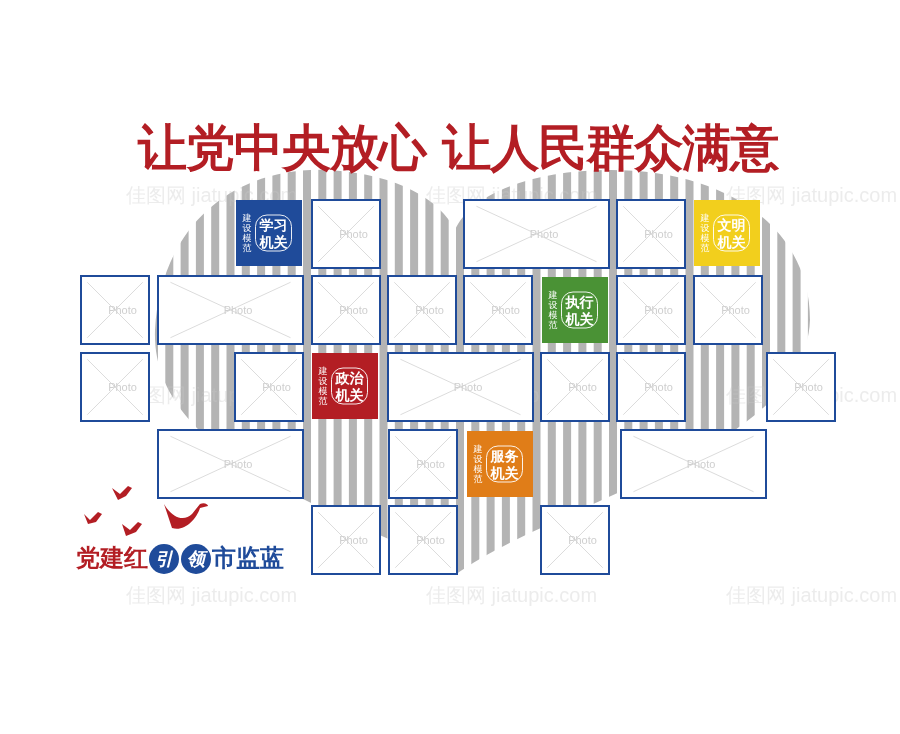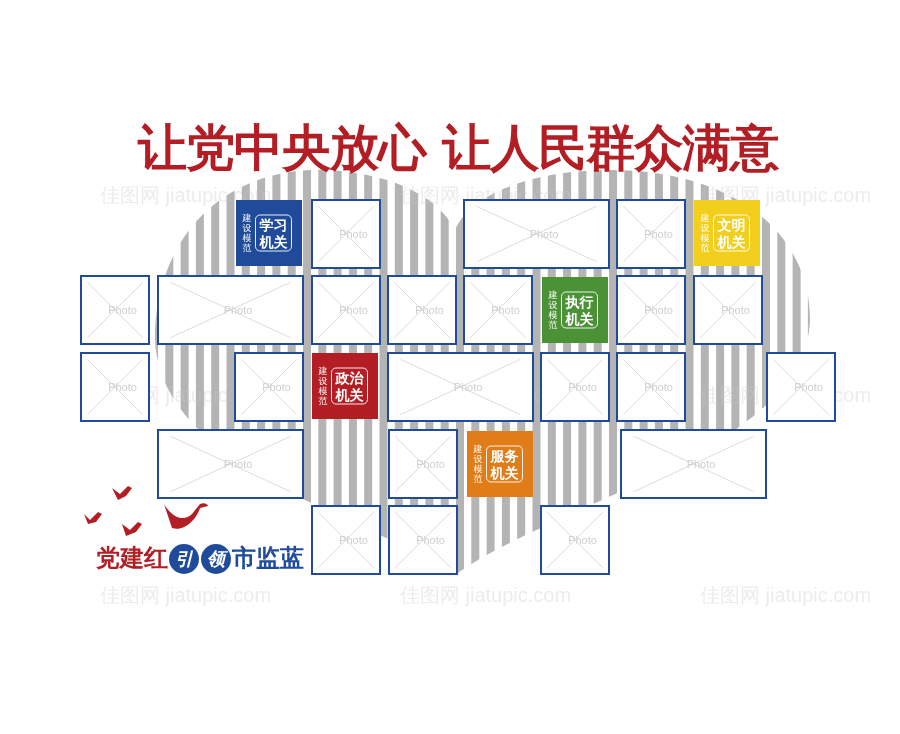--- a/index.html
+++ b/index.html
@@ -16,26 +16,26 @@
     .frame svg { position: absolute; left: 0; top: 0; width: 100%; height: 100%; }
     .frame .ph { position: absolute; left: 15px; right: 0; top: 50%; transform: translateY(-50%);
                  text-align: center; color: #cfcfcf; font-size: 11px;
                  font-family: "Liberation Sans", sans-serif; }
     .badge { position: absolute; box-sizing: border-box; color: #fff; }
     .badge .side { position: absolute; left: 6px; top: 50%; transform: translateY(-50%);
                    width: 10px; font-size: 9px; line-height: 10px; text-align: center;
                    font-family: "DejaVu Sans", sans-serif; }
     .badge .box { position: absolute; left: 19px; top: 50%; transform: translateY(-50%);
                   width: 37px; height: 37px; border: 1px solid rgba(255,255,255,0.9);
-                  border-radius: 5px; box-sizing: border-box; }
+                  border-radius: 12px; box-sizing: border-box; }
     .badge .box span { display: block; text-align: center; font-size: 14px; line-height: 16px;
                        font-weight: bold; letter-spacing: 0px; margin-top: 1px; }
     .watermark { position: absolute; color: rgba(200,200,200,0.35); font-size: 20px;
-                 white-space: nowrap; font-family: "Liberation Sans", sans-serif; }
-    .slogan { position: absolute; left: 96px; top: 540px; height: 36px; white-space: nowrap;
+                 white-space: nowrap; font-family: "Liberation Sans", sans-serif; margin-left: 26px; }
+    .slogan { position: absolute; left: 76px; top: 540px; height: 36px; white-space: nowrap;
               font-size: 24px; line-height: 36px; font-weight: bold;
               font-family: "DejaVu Sans", sans-serif; }
     .slogan .red { color: #b31e24; }
     .slogan .blue { color: #1f4b9a; }
     .slogan .circ { display: inline-block; width: 30px; height: 30px; border-radius: 50%;
                     background: #1f4b9a; color: #fff; text-align: center; line-height: 30px;
                     font-size: 18px; vertical-align: middle; margin: 0 1px; font-style: italic; }
     #birds { position: absolute; left: 80px; top: 480px; }
   </style>
 </head>

